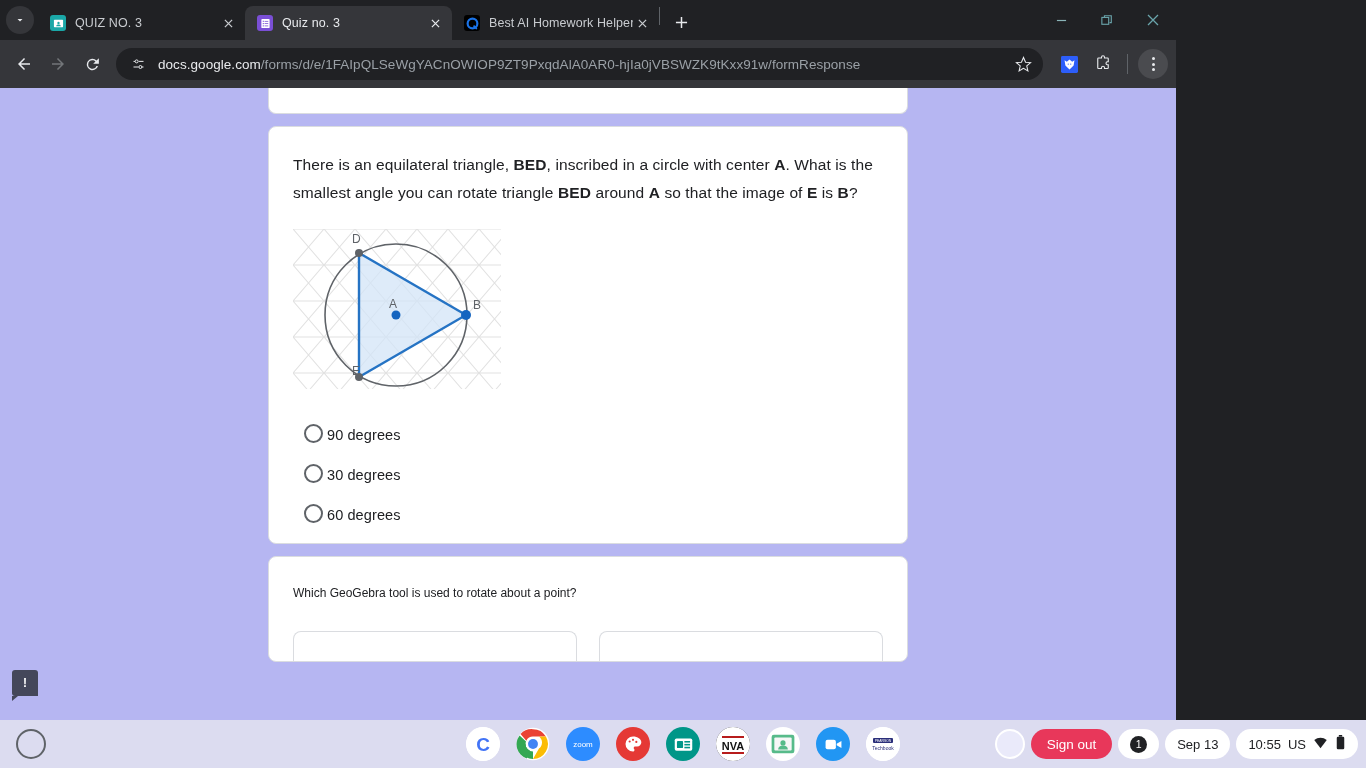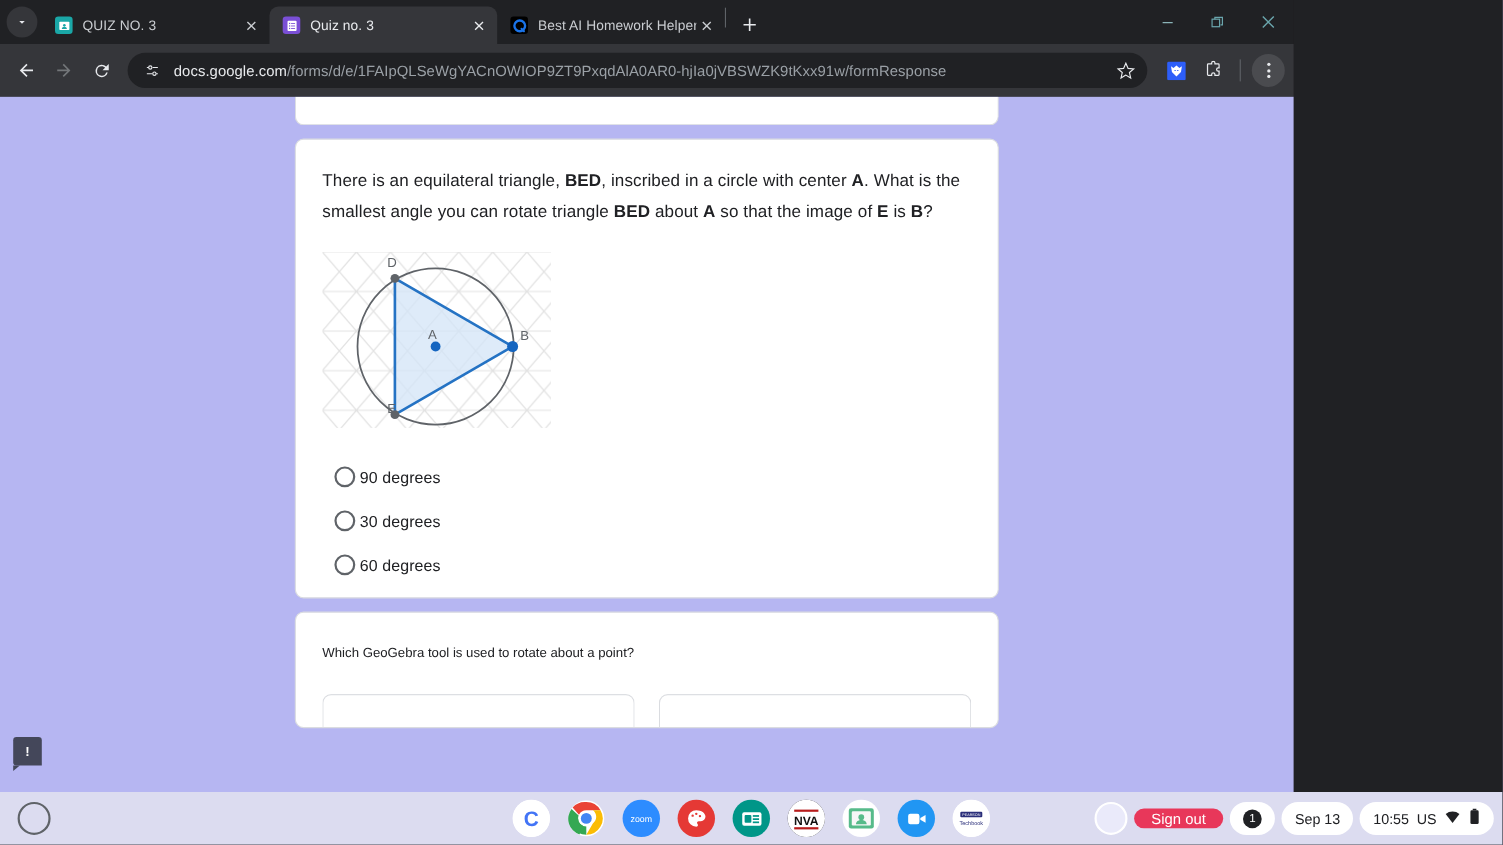--- a/index.html
+++ b/index.html
@@ -168,21 +168,21 @@
   }
   .tray {
     margin-left:auto; display:flex; align-items:center; gap:6px;
     flex:0 0 auto; z-index:2;
   }
   .tray-pill {
     background:#fff; border-radius:16px; height:30px; display:flex;
     align-items:center; padding:0 12px; gap:7px; font-size:13px; color:#202124;
   }
   .signout {
-    background:#e8375a; color:#fff; border-radius:16px; height:18px;
+    background:#e8375a; color:#fff; border-radius:16px; height:30px;
     display:flex; align-items:center; padding:0 16px; font-size:13.5px;
   }
   .user-av {
     width:30px; height:30px; border-radius:50%; background:#eaeafa;
     border:2px solid #fff; flex:0 0 auto;
   }
   .notif-badge {
     width:17px; height:17px; border-radius:50%; background:#202124;
     color:#fff; font-size:10.5px; display:flex; align-items:center;
     justify-content:center;
@@ -335,21 +335,21 @@
       <i></i>
     </div>
   </div>
 
   <div class="viewport">
     <div class="forms-col">
 
       <div class="card partial-top"></div>
 
       <div class="card q-card">
-        <div class="q-title" id="q1text"><span>There is an equilateral triangle, </span><b>BED</b><span>, inscribed in a circle with center </span><b>A</b><span>. What is the smallest angle you can rotate triangle </span><b>BED</b><span> about </span><b>A</b><span> so that the image of </span><b>E</b><span> is </span><b>B</b><span>?</span></div>
+        <div class="q-title" id="q1text"><span>There is an equilateral triangle, </span><b>BED</b><span>, inscribed in a circle with center </span><b>A</b><span>. What is the smallest angle you can rotate triangle </span><b>BED</b><span> around </span><b>A</b><span> so that the image of </span><b>E</b><span> is </span><b>B</b><span>?</span></div>
 
         <div class="fig">
           <svg viewBox="0 0 208 160" width="208" height="160">
 
             <defs>
               <pattern id="iso" width="62" height="36" patternUnits="userSpaceOnUse">
                 <path d="M0 0h62M0 36h62M0 0l31 36M31 36l31 -36M31 0L0 36M62 36L31 0" stroke="#e2e2e2" stroke-width="1.1" fill="none"></path>
               </pattern>
             </defs>
             <rect x="0" y="0" width="208" height="160" fill="url(#iso)"></rect>

